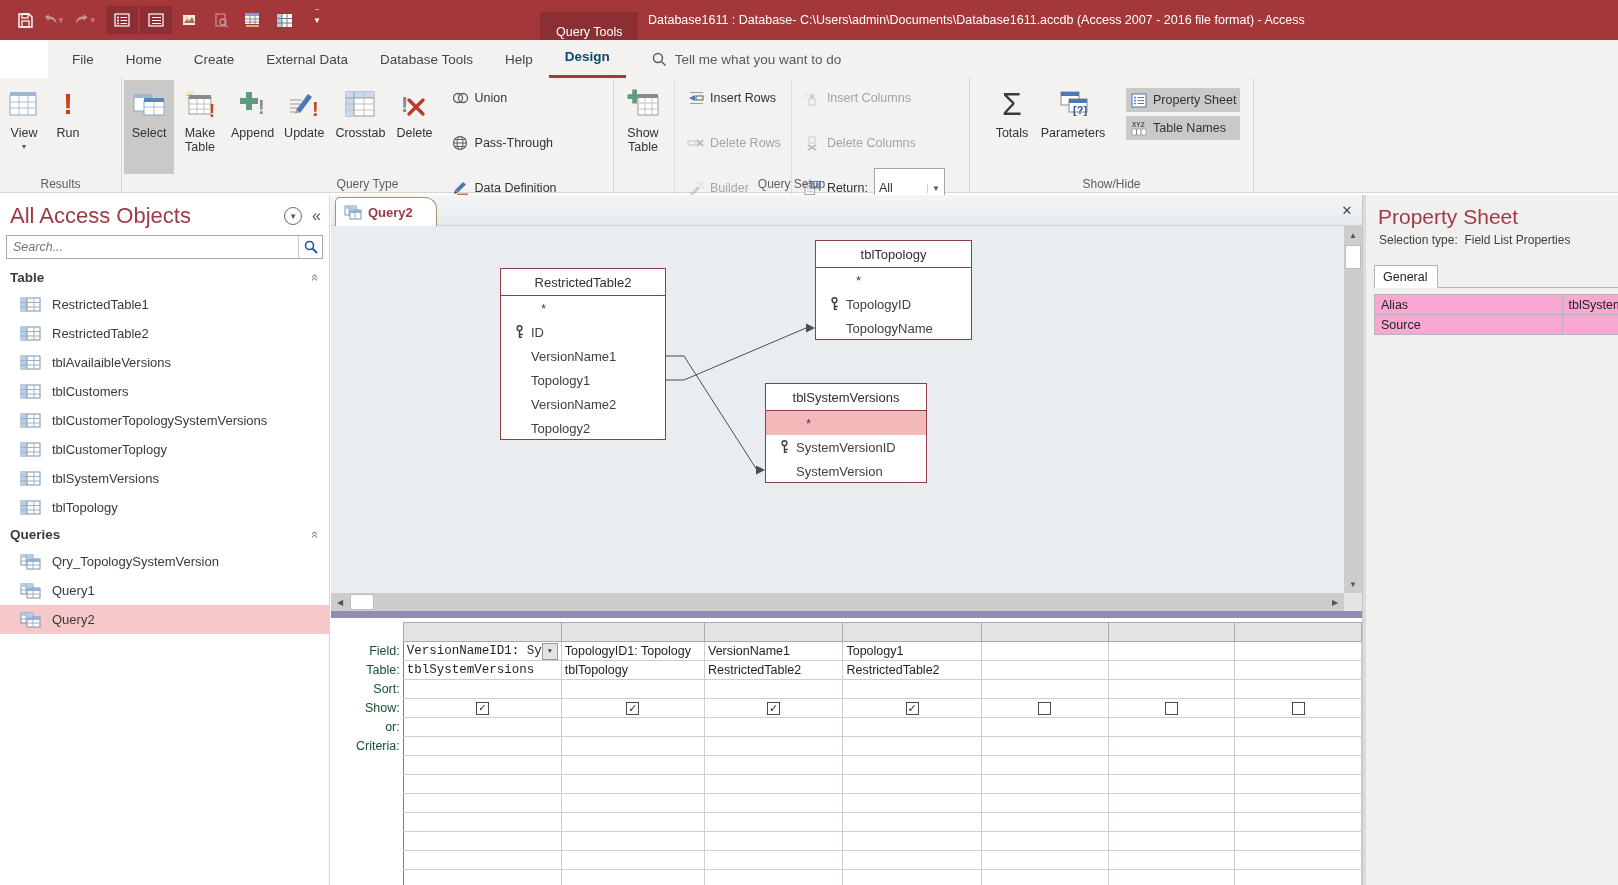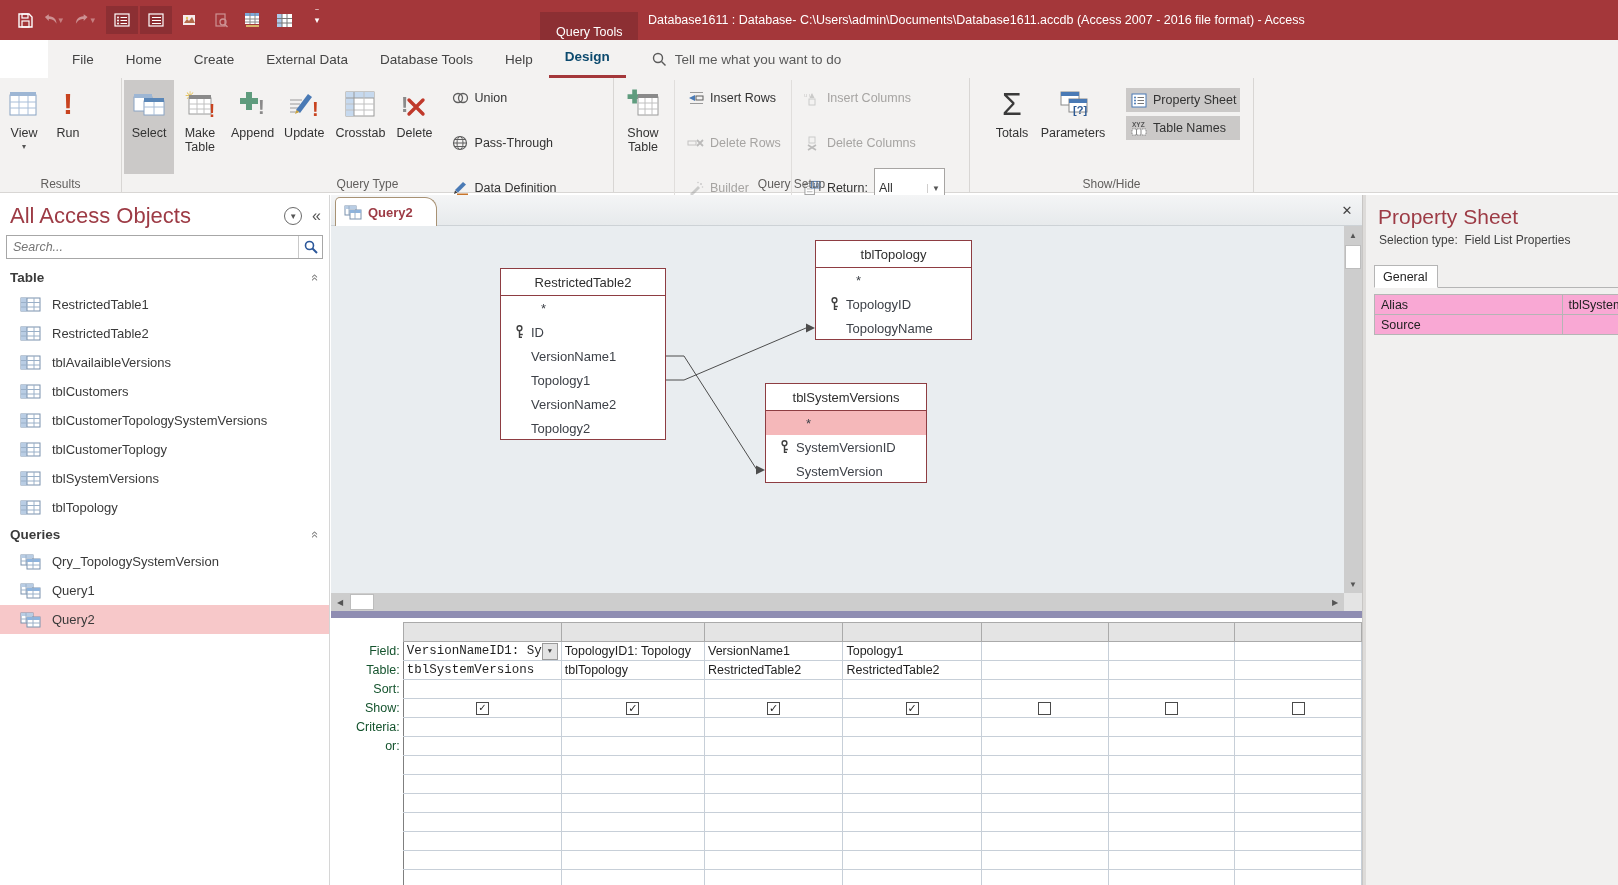--- a/index.html
+++ b/index.html
@@ -877,31 +877,31 @@
                     <span class="ck"></span>
                   </div>
                 </td>
                 <td class="gc">
                   <div class="ckwrap">
                     <span class="ck"></span>
                   </div>
                 </td>
               </tr>
               <tr>
+                <td class="rl">or:</td>
+                <td class="gc outer-l"></td>
+                <td class="gc"></td>
+                <td class="gc"></td>
+                <td class="gc"></td>
+                <td class="gc"></td>
+                <td class="gc"></td>
+                <td class="gc"></td>
+              </tr>
+              <tr>
                 <td class="rl">Criteria:</td>
-                <td class="gc outer-l"></td>
-                <td class="gc"></td>
-                <td class="gc"></td>
-                <td class="gc"></td>
-                <td class="gc"></td>
-                <td class="gc"></td>
-                <td class="gc"></td>
-              </tr>
-              <tr>
-                <td class="rl">or:</td>
                 <td class="gc outer-l"></td>
                 <td class="gc"></td>
                 <td class="gc"></td>
                 <td class="gc"></td>
                 <td class="gc"></td>
                 <td class="gc"></td>
                 <td class="gc"></td>
               </tr>
               <tr>
                 <td class="rl"></td>

